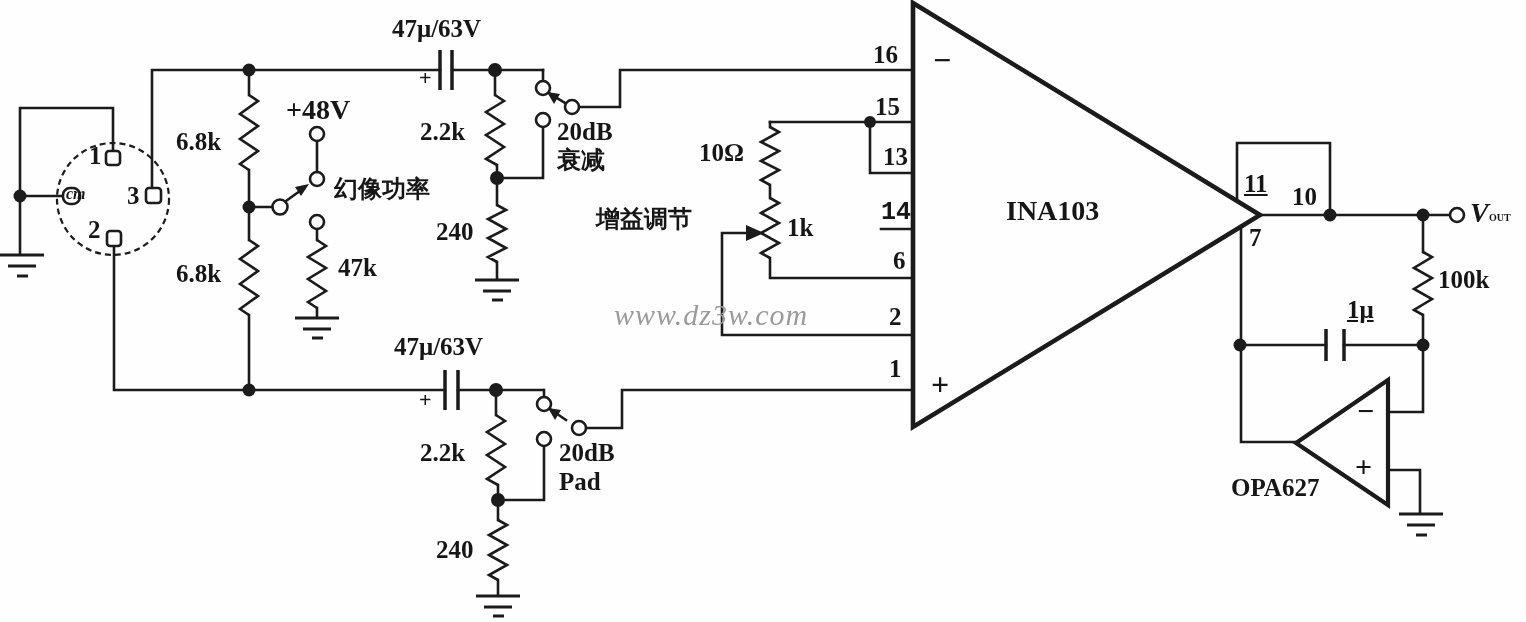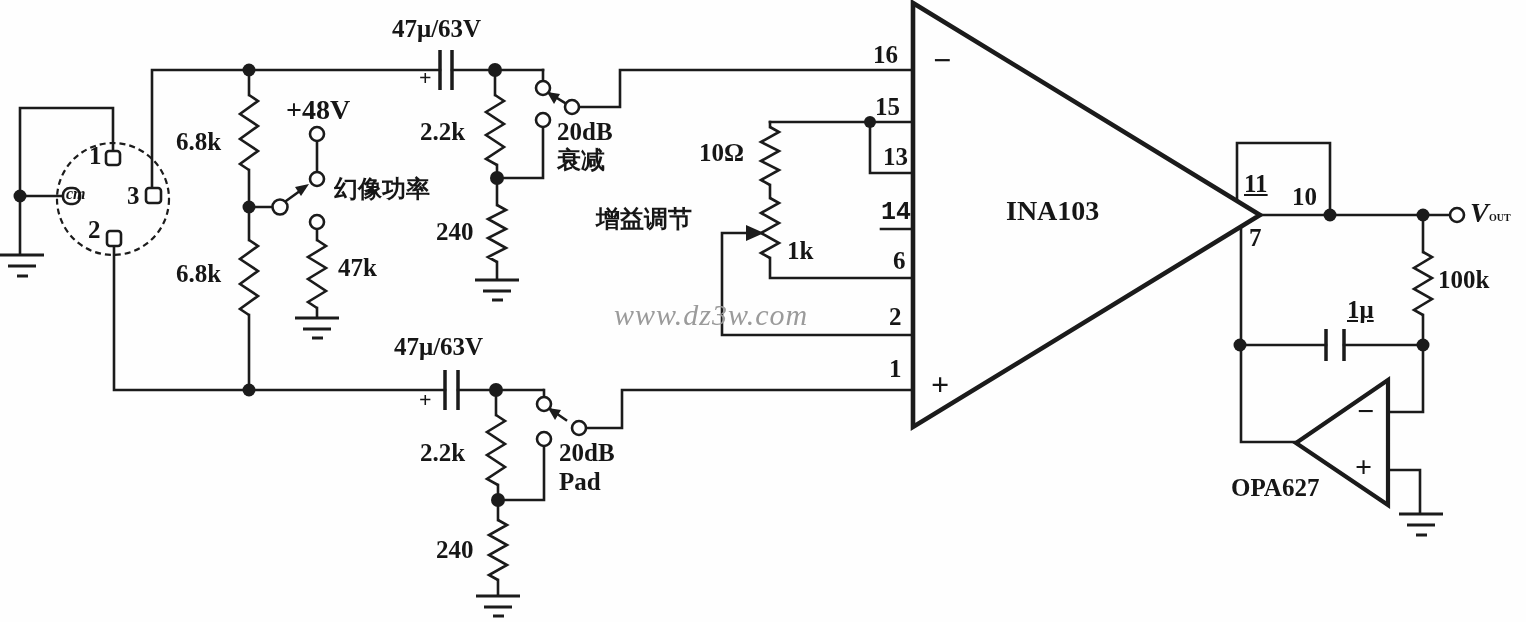--- a/index.html
+++ b/index.html
@@ -158,21 +158,21 @@
 
   <span class="lbl" style="left:394px;top:334px;">47μ/63V</span>
   <span class="lbl plate-sign" style="left:419px;top:389px;">+</span>
   <span class="lbl" style="left:420px;top:440px;">2.2k</span>
   <span class="lbl" style="left:559px;top:440px;">20dB</span>
   <span class="lbl" style="left:559px;top:469px;">Pad</span>
   <span class="lbl" style="left:436px;top:537px;">240</span>
 
   <span class="lbl" style="left:699px;top:140px;">10Ω</span>
   <span class="lbl cjk" style="left:596px;top:207px;">增益调节</span>
-  <span class="lbl" style="left:787px;top:215px;margin-top:23px;">1k</span>
+  <span class="lbl" style="left:787px;top:215px;">1k</span>
 
   <span class="lbl big" style="left:1006px;top:197px;">INA103</span>
   <span class="lbl sign" style="left:933px;top:44px;">−</span>
   <span class="lbl sign" style="left:931px;top:368px;">+</span>
   <span class="lbl" style="left:873px;top:42px;">16</span>
   <span class="lbl" style="left:875px;top:94px;">15</span>
   <span class="lbl" style="left:883px;top:144px;">13</span>
   <span class="lbl" style="left:881px;top:200px;font-family:Liberation Mono, monospace;">14</span>
   <span class="lbl" style="left:893px;top:248px;">6</span>
   <span class="lbl" style="left:889px;top:304px;">2</span>

